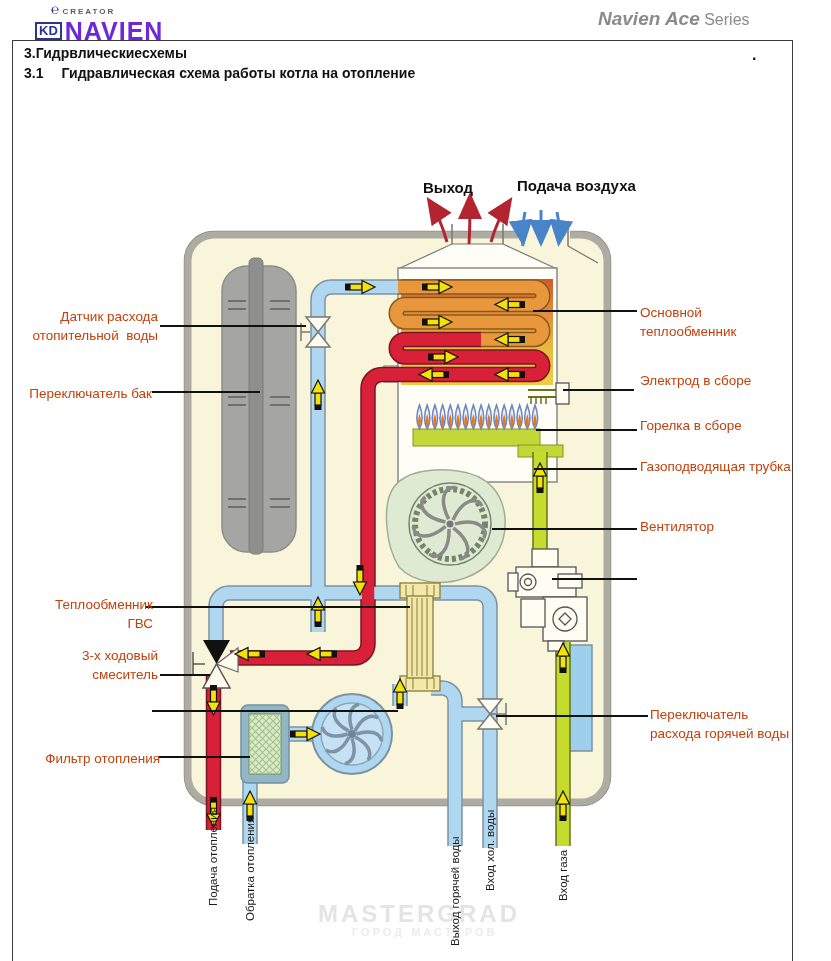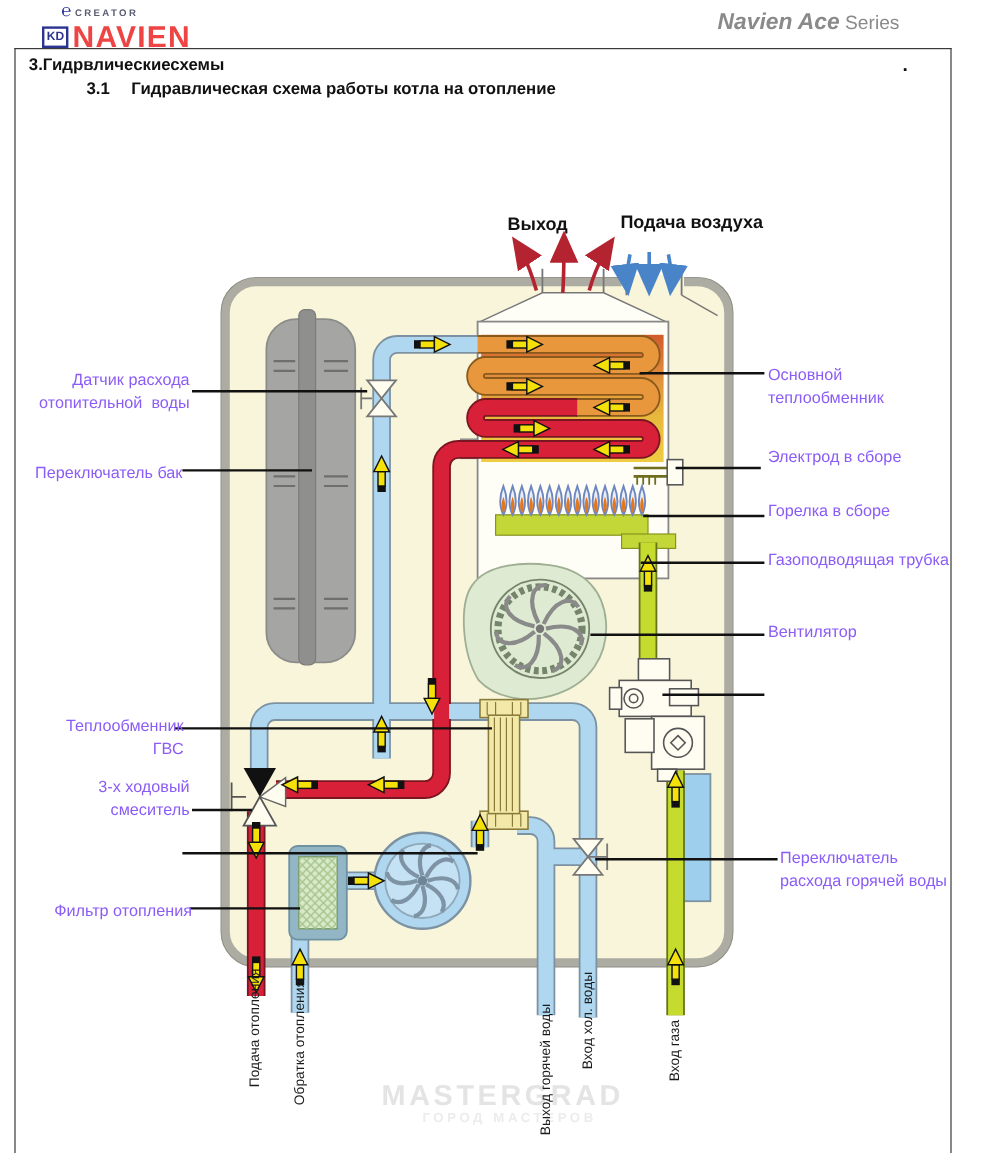--- a/index.html
+++ b/index.html
@@ -5,31 +5,31 @@
   html,body{margin:0;padding:0;background:#fff;}
   .page{position:relative;width:831px;height:961px;background:#ffffff;
         font-family:"Liberation Sans",sans-serif;overflow:hidden;}
   .content-box{position:absolute;left:12px;top:40px;width:779px;height:921px;
         border-left:1px solid #3a3a3a;border-top:1px solid #3a3a3a;border-right:1px solid #3a3a3a;}
   
   .logo{position:absolute;left:35px;top:2px;}
   .logo .crow{margin-left:16px;font-size:8px;letter-spacing:2px;color:#5a5d72;font-weight:bold;}
   .logo .script{font-family:"Liberation Serif",serif;font-style:italic;font-size:14px;color:#2B3590;margin-right:3px;letter-spacing:0;}
   .logo .brow{display:flex;align-items:center;gap:3px;margin-top:1px;}
-  .logo .kd{border:2px solid #2B3590;color:#2B3590;font-weight:bold;font-size:10px;padding:0 2px;line-height:14px;}
-  .logo .brand{color:#ef4444;font-weight:bold;font-size:25px;letter-spacing:1px;line-height:24px;}
+  .logo .kd{border:2px solid #2B3590;color:#2B3590;font-weight:bold;font-size:13px;padding:0 2px;line-height:14px;}
+  .logo .brand{color:#6d28d9;font-weight:bold;font-size:25px;letter-spacing:1px;line-height:24px;}
   .series{position:absolute;left:598px;top:8px;color:#8A8A8A;white-space:nowrap;}
   .series .it{font-style:italic;font-weight:bold;font-size:19px;}
   .series .rest{font-weight:normal;font-size:16px;}
   .h1{position:absolute;left:24px;top:45px;font-weight:bold;font-size:14px;color:#111;}
   .h2{position:absolute;left:24px;top:65px;font-weight:bold;font-size:14px;color:#111;white-space:pre;}
-  .h2 .num{margin-right:18px;margin-left:48px;}
+  .h2 .num{margin-right:18px;}
   .dot{position:absolute;left:752px;top:46px;font-size:16px;font-weight:bold;color:#111;}
   
-  .lbl{position:absolute;font-size:13.5px;line-height:19px;color:#8b5cf6;white-space:pre;z-index:3;}
+  .lbl{position:absolute;font-size:13.5px;line-height:19px;color:#c2410c;white-space:pre;z-index:3;}
   .lbl.r{text-align:right;}
   .toplbl{position:absolute;font-weight:bold;font-size:15px;color:#111;z-index:3;white-space:nowrap;}
   .toplbl.serif{font-family:Liberation Sans, sans-serif;}
   .vlbl{position:absolute;font-size:11.5px;color:#1b1b1b;white-space:nowrap;
         transform:rotate(-90deg);transform-origin:0 0;z-index:3;}
   .wm1{position:absolute;left:318px;top:900px;font-size:24px;font-weight:bold;
        letter-spacing:3px;color:#E4E4E4;z-index:0;}
   .wm2{position:absolute;left:352px;top:926px;font-size:11px;font-weight:bold;
        letter-spacing:3px;color:#ECECEC;z-index:0;}
   svg.diag{position:absolute;left:0;top:0;z-index:1;}

